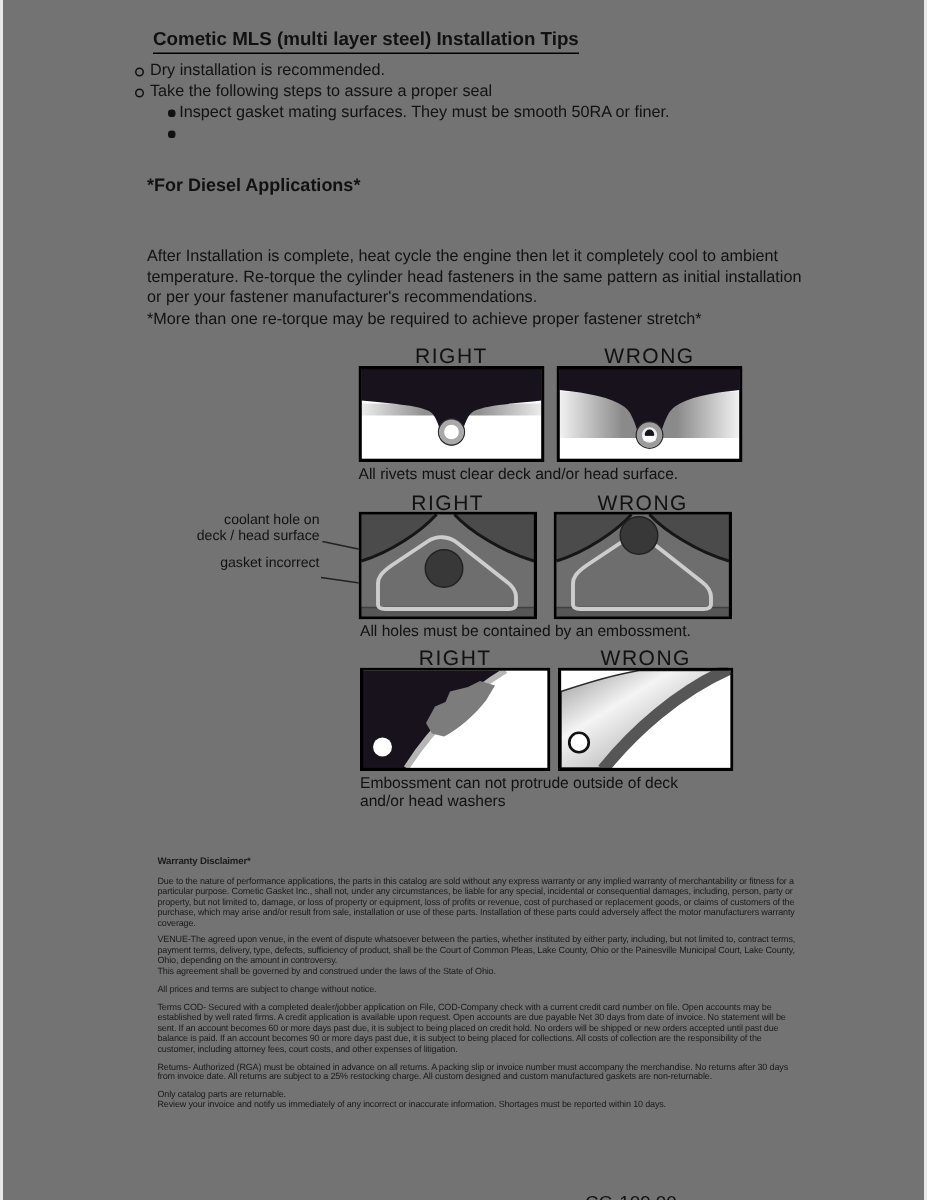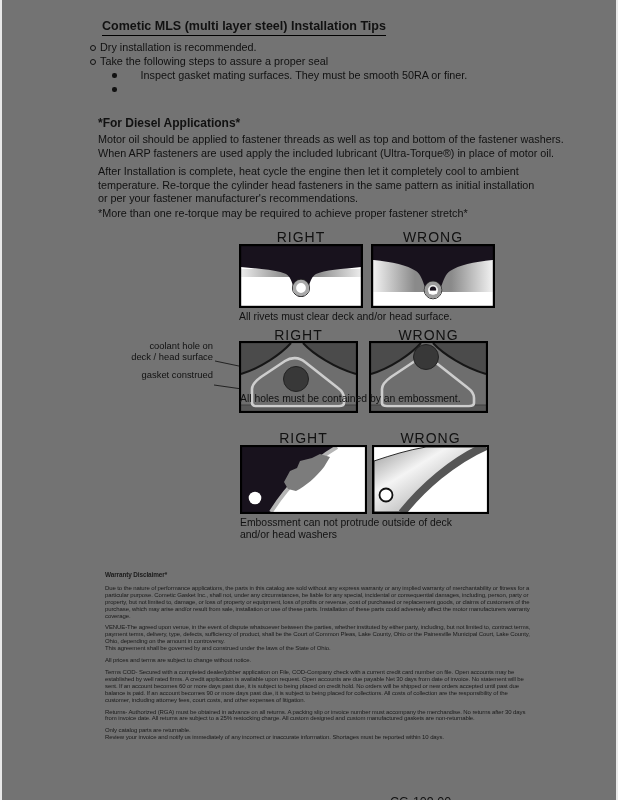--- a/index.html
+++ b/index.html
@@ -10,21 +10,21 @@
   }
   .abs{position:absolute;}
   
   .title{
     left:100px;top:19px;font-size:12.5px;font-weight:bold;
     border-bottom:1.5px solid #000;padding-bottom:2px;white-space:nowrap;
   }
   
   .tips{left:88px;top:41px;font-size:10.8px;}
   .tip{display:flex;align-items:flex-start;height:14px;white-space:nowrap;}
-  .tip.sub{margin-left:22px;gap:21px;}
+  .tip.sub{margin-left:22px;}
   .o-marker{
     display:inline-block;width:4px;height:4px;border:1px solid #111;
     border-radius:50%;margin:4px 4px 0 0;flex:0 0 auto;
   }
   .dot-marker{
     display:inline-block;width:4.5px;height:4.5px;background:#111;
     border-radius:50%;margin:4px 3px 0 0;flex:0 0 auto;
   }
   
   .diesel-heading{left:96px;top:116px;font-size:12px;font-weight:bold;white-space:nowrap;}
@@ -72,24 +72,20 @@
         <span class="dot-marker"></span>
         <span>Inspect gasket mating surfaces.  They must be smooth 50RA or finer.</span>
       </div>
     <div class="tip sub">
         <span class="dot-marker"></span>
       </div>
   </div>
 
   <div class="abs diesel-heading">*For Diesel Applications*</div>
 
-  <div class="abs para p1">
-    <div class="line">Motor oil should be applied to fastener threads as well as top and bottom of the fastener washers.</div>
-    <div class="line">When ARP fasteners are used apply the included lubricant (Ultra-Torque®) in place of motor oil.</div>
-  </div>
   <div class="abs para p2">
     <div class="line">After Installation is complete, heat cycle the engine then let it completely cool to ambient</div>
     <div class="line">temperature. Re-torque the cylinder head fasteners in the same pattern as initial installation</div>
     <div class="line">or per your fastener manufacturer's recommendations.</div>
   </div>
   <div class="abs para p3">*More than one re-torque may be required to achieve proper fastener stretch*</div>
 
   <div class="abs fig-label" style="left:237px;top:229px;width:124px;">RIGHT</div>
   <div class="abs fig-label" style="left:369px;top:229px;width:124px;">WRONG</div>
 
@@ -132,21 +128,21 @@
   </svg>
 
   <div class="abs fig-caption" style="left:237px;top:311px;">All rivets must clear deck and/or head surface.</div>
 
   <div class="abs fig-label" style="left:237px;top:327px;width:119px;">RIGHT</div>
   <div class="abs fig-label" style="left:367px;top:327px;width:119px;">WRONG</div>
 
   <div class="abs ann">
     <div>coolant hole on</div>
     <div>deck / head surface</div>
-    <div class="gap">gasket construed</div>
+    <div class="gap">gasket incorrect</div>
   </div>
 
   <svg class="abs" style="left:211px;top:357px;" width="90" height="40" viewBox="0 0 90 40">
     <line x1="2" y1="4" x2="83" y2="21" stroke="#222" stroke-width="1"></line>
     <line x1="1" y1="28" x2="50" y2="35" stroke="#222" stroke-width="1"></line>
   </svg>
 
   <svg class="abs" style="left:237px;top:341px;" width="119" height="72" viewBox="0 0 119 72">
     <rect x="0" y="0" width="119" height="72" fill="#fff"></rect>
     <rect x="2" y="2" width="115" height="68" fill="#6e6e6e"></rect>
@@ -168,21 +164,21 @@
     <path d="M52,2 C42,13 22,27 2,33" fill="none" stroke="#161616" stroke-width="2"></path>
     <path d="M117,2 H64 C74,13 96,27 117,33 Z" fill="#4b4b4b"></path>
     <path d="M64,2 C74,13 96,27 117,33" fill="none" stroke="#161616" stroke-width="2"></path>
     <rect x="2" y="64" width="115" height="6" fill="#575757"></rect>
     <line x1="2" y1="64" x2="117" y2="64" stroke="#404040" stroke-width="1"></line>
     <path d="M13,62 V48 C13,44 15,41 22,36 L46,20 C52,16 60,16 66,21 L99,47 C103,50 105,53 105,57 V62 C105,64 103,65 100,65 H18 C14,65 13,64 13,62 Z" fill="none" stroke="#cdcdcd" stroke-width="2.6"></path>
     <circle cx="57" cy="16" r="12.5" fill="#383838" stroke="#222" stroke-width="1"></circle>
     <rect x="1" y="1" width="117" height="70" fill="none" stroke="#000" stroke-width="2.2"></rect>
   </svg>
 
-  <div class="abs fig-caption" style="left:238px;top:393px;">All holes must be contained by an embossment.</div>
+  <div class="abs fig-caption" style="left:238px;top:416px;">All holes must be contained by an embossment.</div>
 
   <div class="abs fig-label" style="left:238px;top:430px;width:127px;">RIGHT</div>
   <div class="abs fig-label" style="left:370px;top:430px;width:117px;">WRONG</div>
 
   <svg class="abs" style="left:238px;top:445px;" width="127" height="69" viewBox="0 0 127 69">
     <rect x="0" y="0" width="127" height="69" fill="#fff"></rect>
     <path d="M2,2 H97 C72,17 48,40 31,67 H2 Z" fill="#18121d"></path>
     <path d="M97,2 C72,17 48,40 31,67" fill="none" stroke="#b5b5b5" stroke-width="4"></path>
     <path d="M44,37 L50,26 L57,23 L60,16 L72,13 L80,9 L90,12 L84,22 C76,32 66,41 56,46 L48,44 Z" fill="#7c7c7c"></path>
     <circle cx="15" cy="53" r="6.3" fill="#ffffff"></circle>

